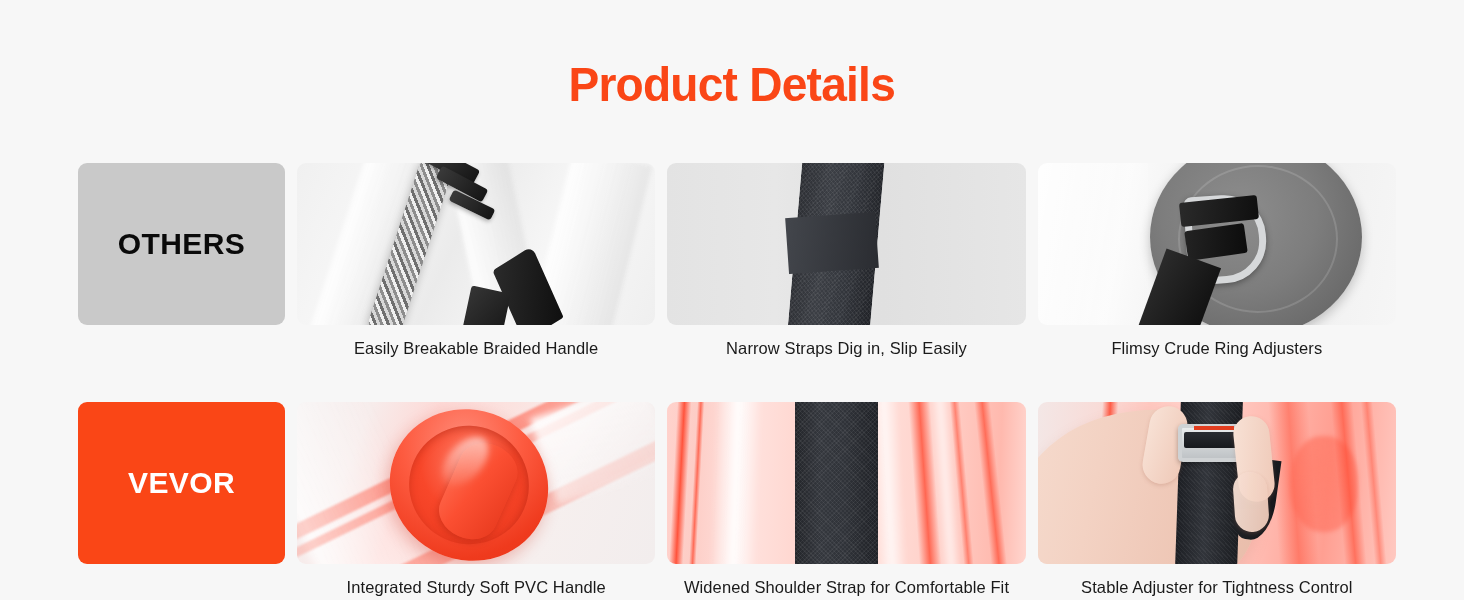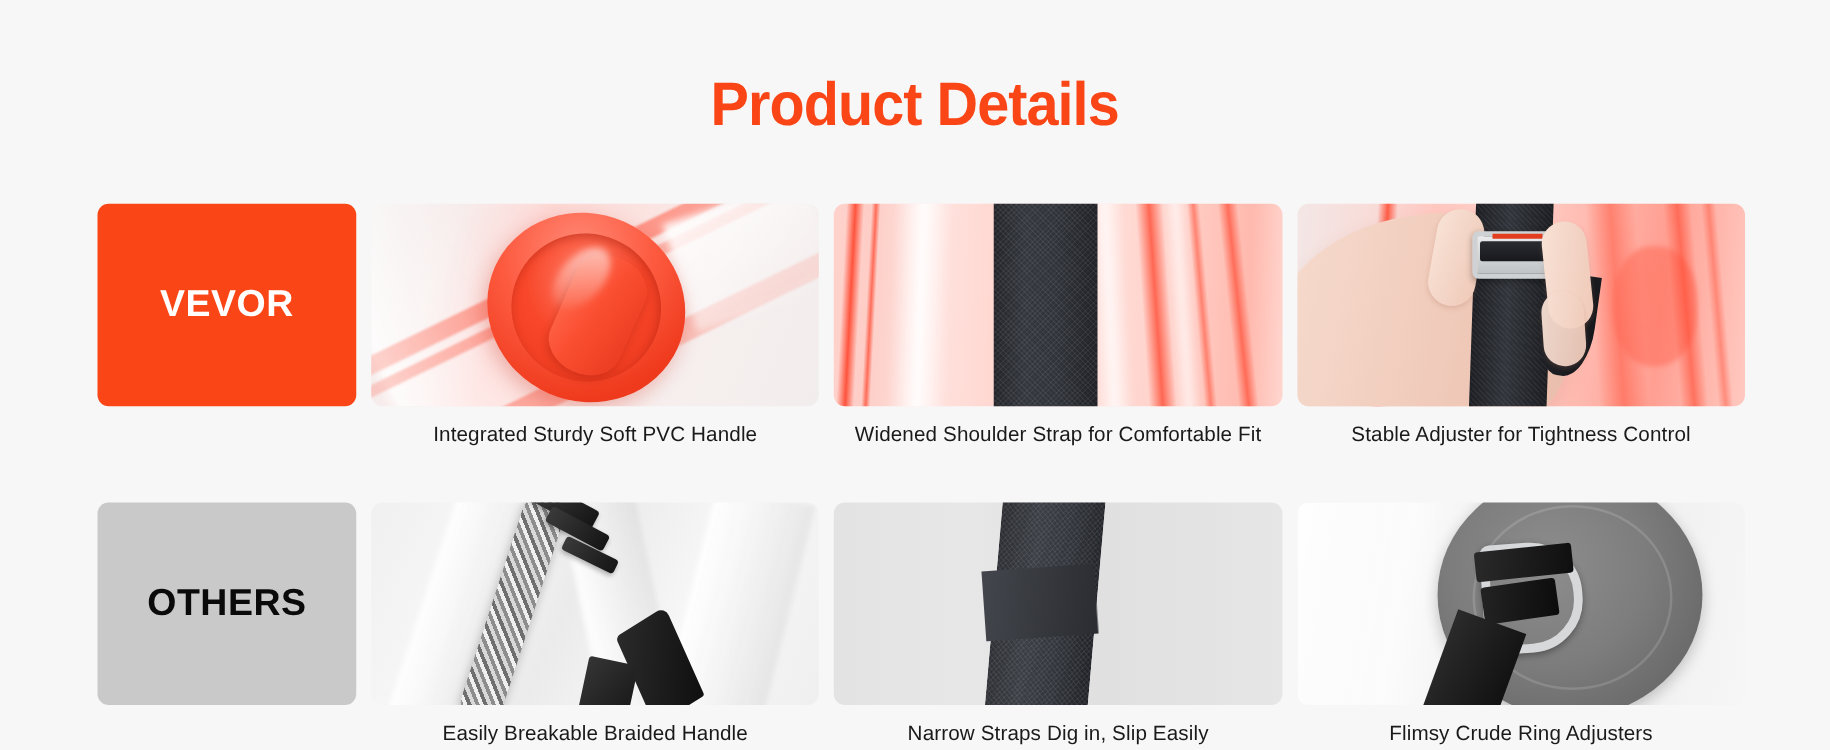--- a/index.html
+++ b/index.html
@@ -279,20 +279,67 @@
 
   <div class="title-wrap">
     <div class="title">Product Details</div>
   </div>
 
   <div class="grid">
 
     <div class="row">
 
       <div class="badge-cell">
+        <div class="badge badge-others">
+          <span>OTHERS</span>
+        </div>
+      </div>
+
+      <div class="cell">
+        <div class="photo p4">
+          <div class="crease c1"></div>
+          <div class="crease c2"></div>
+          <div class="crease c3"></div>
+          <div class="rope"></div>
+          <div class="band b1"></div>
+          <div class="band b2"></div>
+          <div class="band b3"></div>
+          <div class="strap-end"></div>
+          <div class="strap-end2"></div>
+        </div>
+        <div class="caption">Easily Breakable Braided Handle</div>
+      </div>
+
+      <div class="cell">
+        <div class="photo p5">
+          <div class="strap"></div>
+          <div class="bend"></div>
+        </div>
+        <div class="caption">Narrow Straps Dig in, Slip Easily</div>
+      </div>
+
+      <div class="cell">
+        <div class="photo p6">
+          <div class="shine"></div>
+          <div class="disk">
+            <div class="disk-ring"></div>
+          </div>
+          <div class="dring"></div>
+          <div class="wrap"></div>
+          <div class="wrap2"></div>
+          <div class="tail"></div>
+        </div>
+        <div class="caption">Flimsy Crude Ring Adjusters</div>
+      </div>
+
+    </div>
+
+    <div class="row">
+
+      <div class="badge-cell">
         <div class="badge badge-vevor">
           <span>VEVOR</span>
         </div>
       </div>
 
       <div class="cell">
         <div class="photo p1">
           <div class="layer"></div>
           <div class="white-fold"></div>
           <div class="streak s1"></div>
@@ -341,61 +388,14 @@
             <div class="buckle-bar"></div>
           </div>
           <div class="finger f2"></div>
           <div class="finger f3"></div>
         </div>
         <div class="caption">Stable Adjuster for Tightness Control</div>
       </div>
 
     </div>
 
-    <div class="row">
-
-      <div class="badge-cell">
-        <div class="badge badge-others">
-          <span>OTHERS</span>
-        </div>
-      </div>
-
-      <div class="cell">
-        <div class="photo p4">
-          <div class="crease c1"></div>
-          <div class="crease c2"></div>
-          <div class="crease c3"></div>
-          <div class="rope"></div>
-          <div class="band b1"></div>
-          <div class="band b2"></div>
-          <div class="band b3"></div>
-          <div class="strap-end"></div>
-          <div class="strap-end2"></div>
-        </div>
-        <div class="caption">Easily Breakable Braided Handle</div>
-      </div>
-
-      <div class="cell">
-        <div class="photo p5">
-          <div class="strap"></div>
-          <div class="bend"></div>
-        </div>
-        <div class="caption">Narrow Straps Dig in, Slip Easily</div>
-      </div>
-
-      <div class="cell">
-        <div class="photo p6">
-          <div class="shine"></div>
-          <div class="disk">
-            <div class="disk-ring"></div>
-          </div>
-          <div class="dring"></div>
-          <div class="wrap"></div>
-          <div class="wrap2"></div>
-          <div class="tail"></div>
-        </div>
-        <div class="caption">Flimsy Crude Ring Adjusters</div>
-      </div>
-
-    </div>
-
   </div>
 </div>
 
 </body></html>

